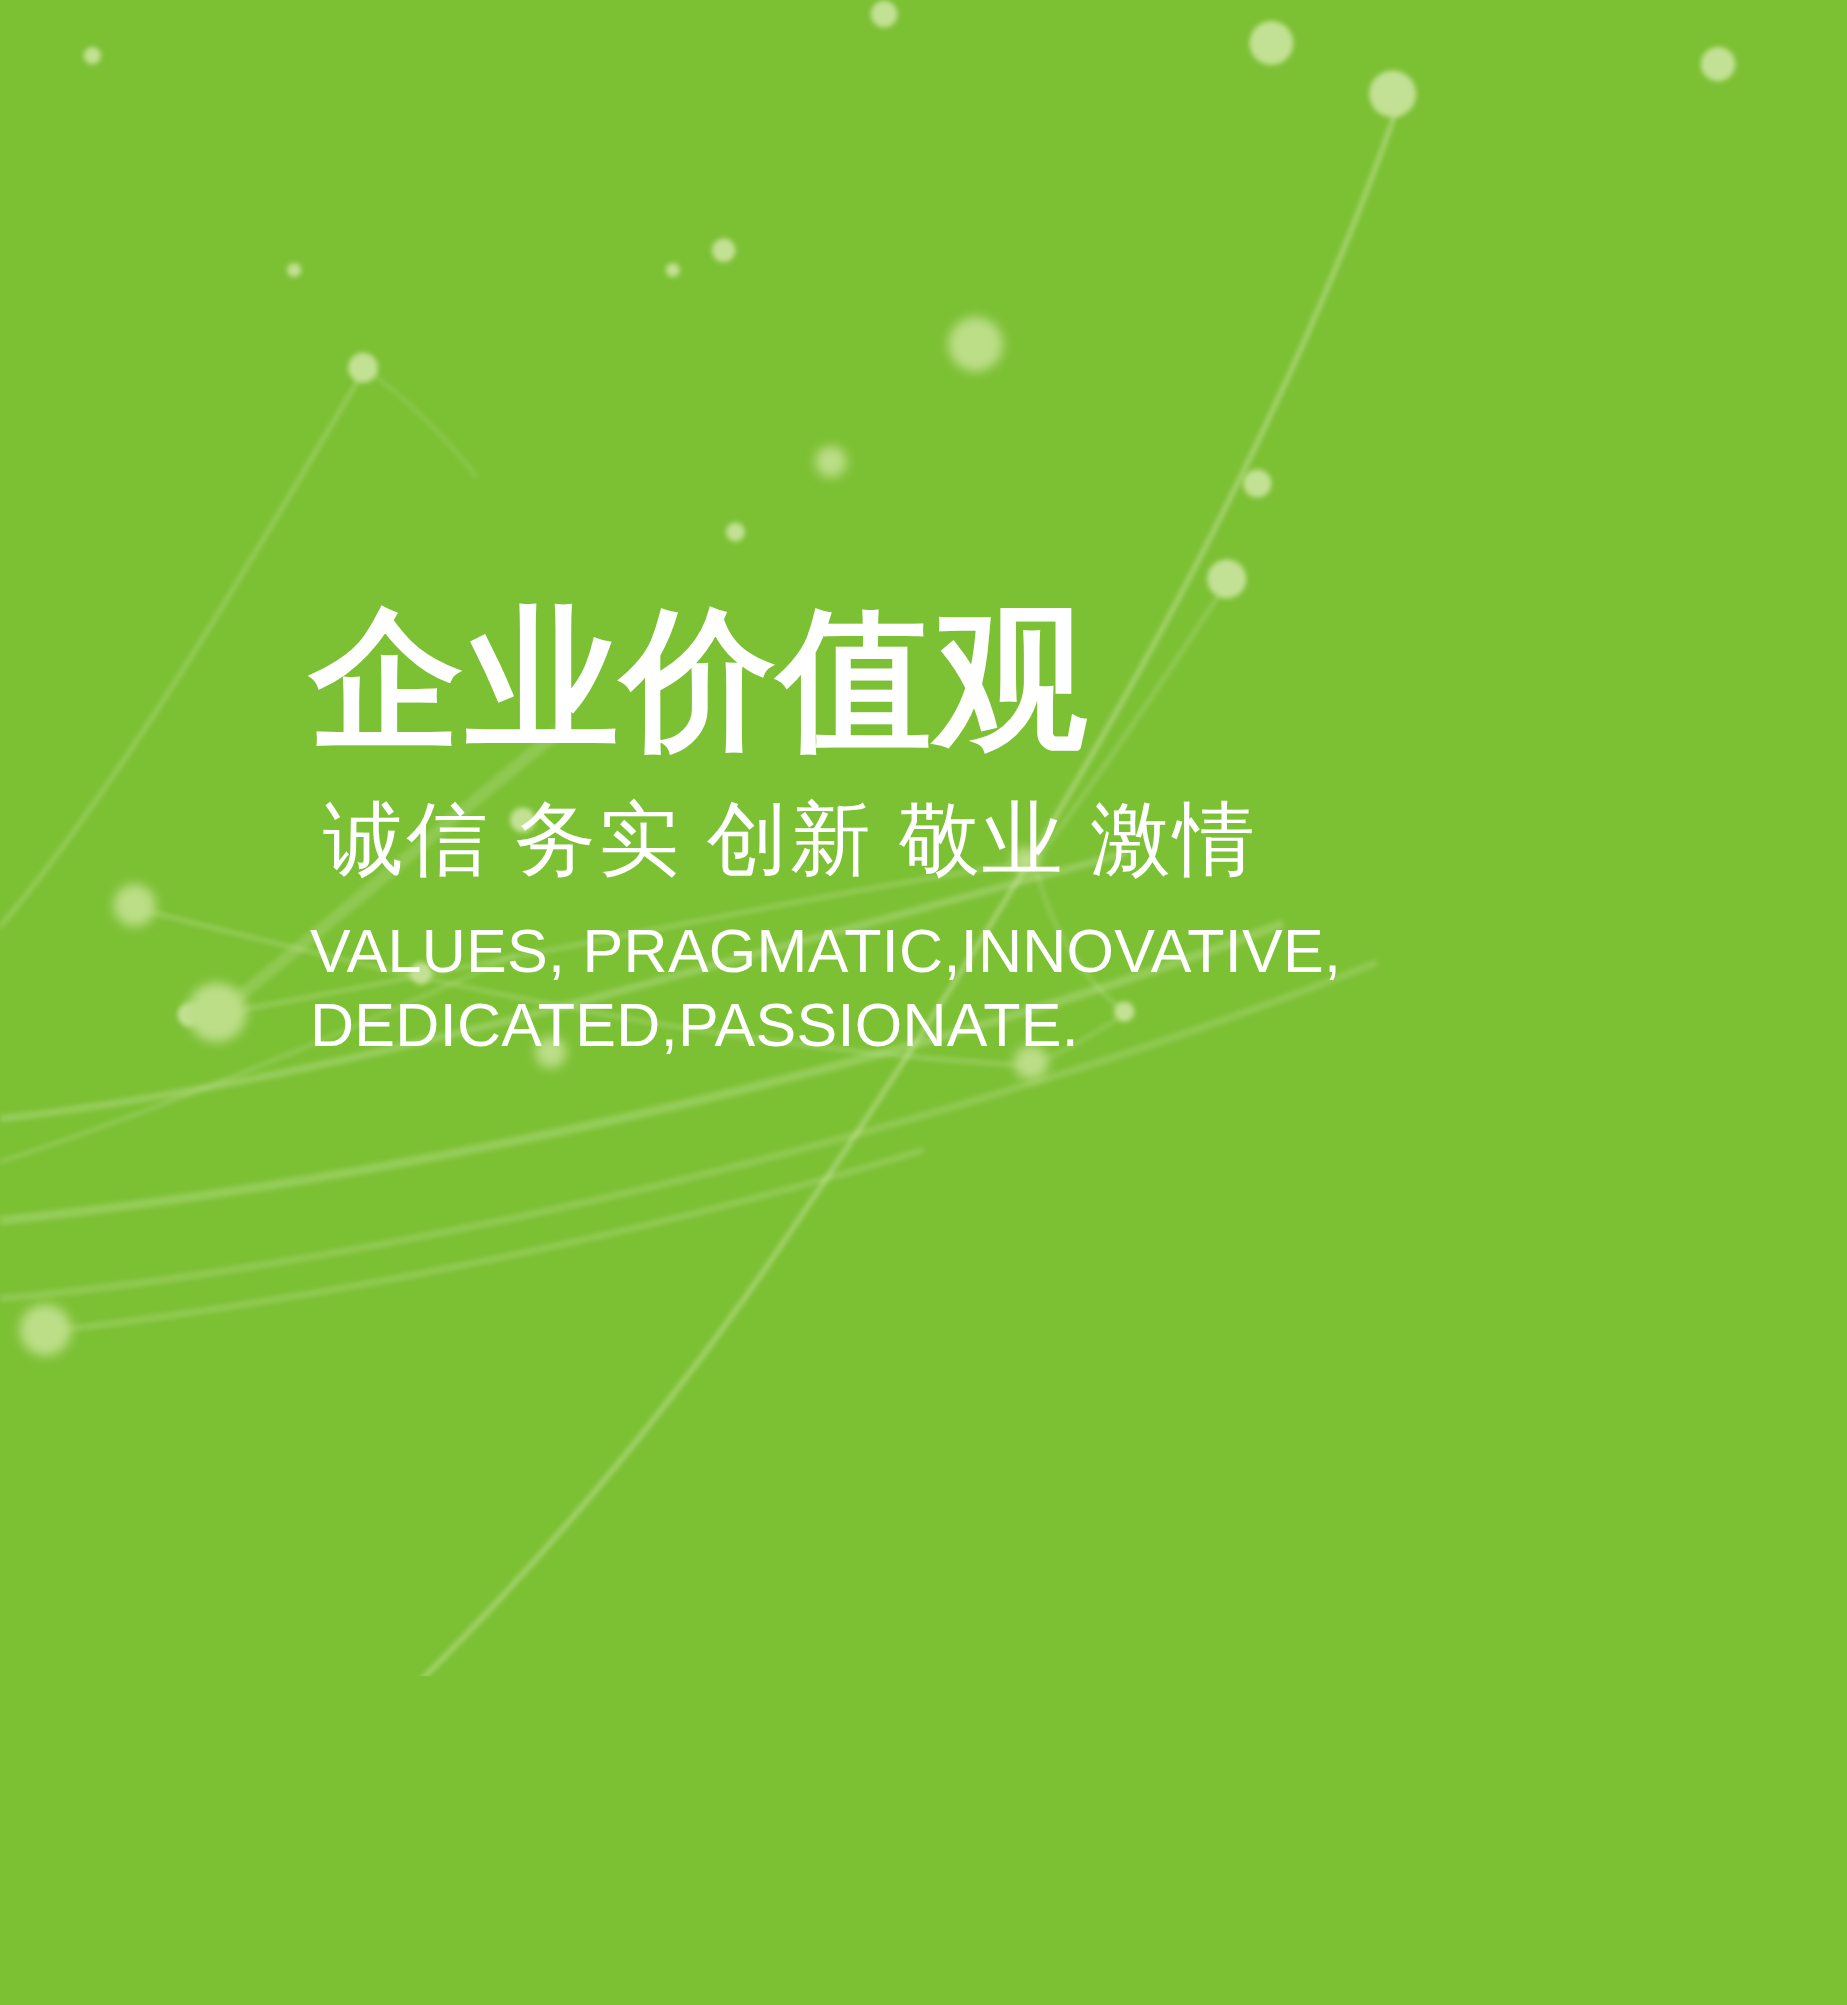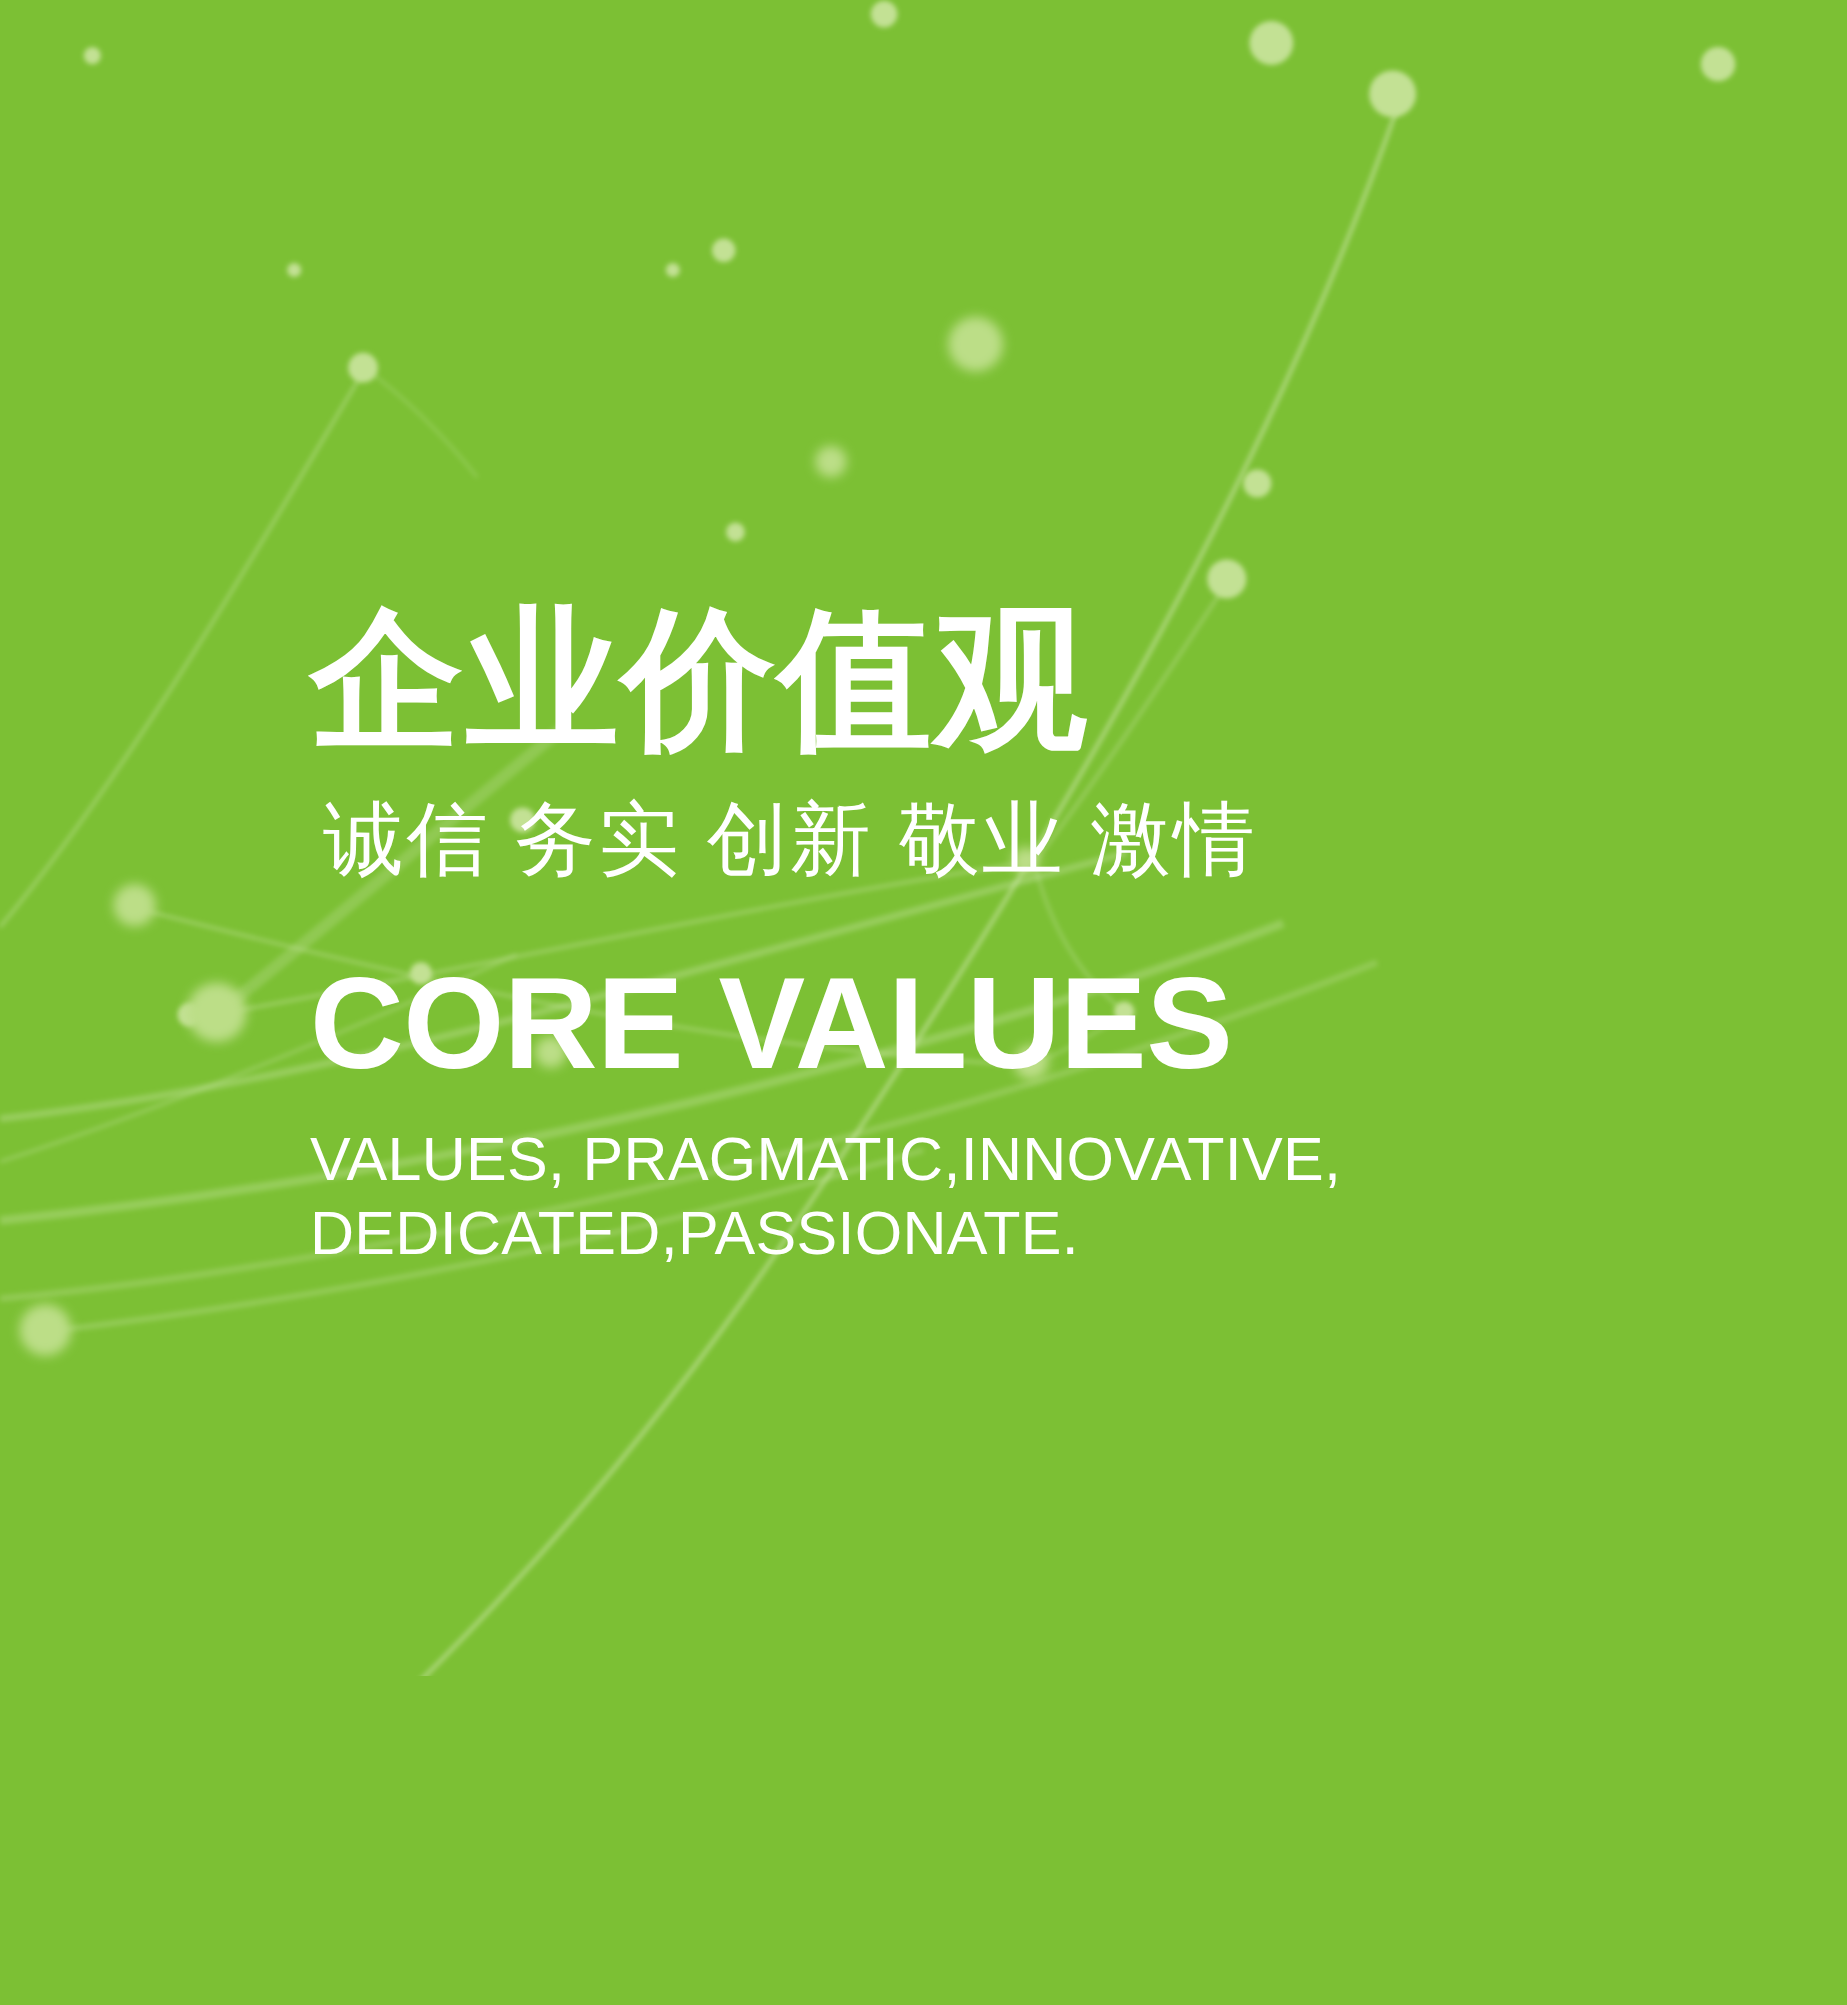--- a/index.html
+++ b/index.html
@@ -161,21 +161,20 @@
       <circle cx="704" cy="1345" r="20"></circle>
     </g>
   </svg>
 
   <div id="text-block">
 
     <h1 class="cn-title">企业价值观</h1>
 
     <h2 class="cn-sub">诚信  务实  创新  敬业  激情</h2>
 
-    <h3 class="en-title">CORE VALUES</h3>
 
     <div class="en-sub">
       <span class="line">VALUES, PRAGMATIC,INNOVATIVE,</span>
       <span class="line">DEDICATED,PASSIONATE.</span>
     </div>
 
   </div>
 </div>
 
 

